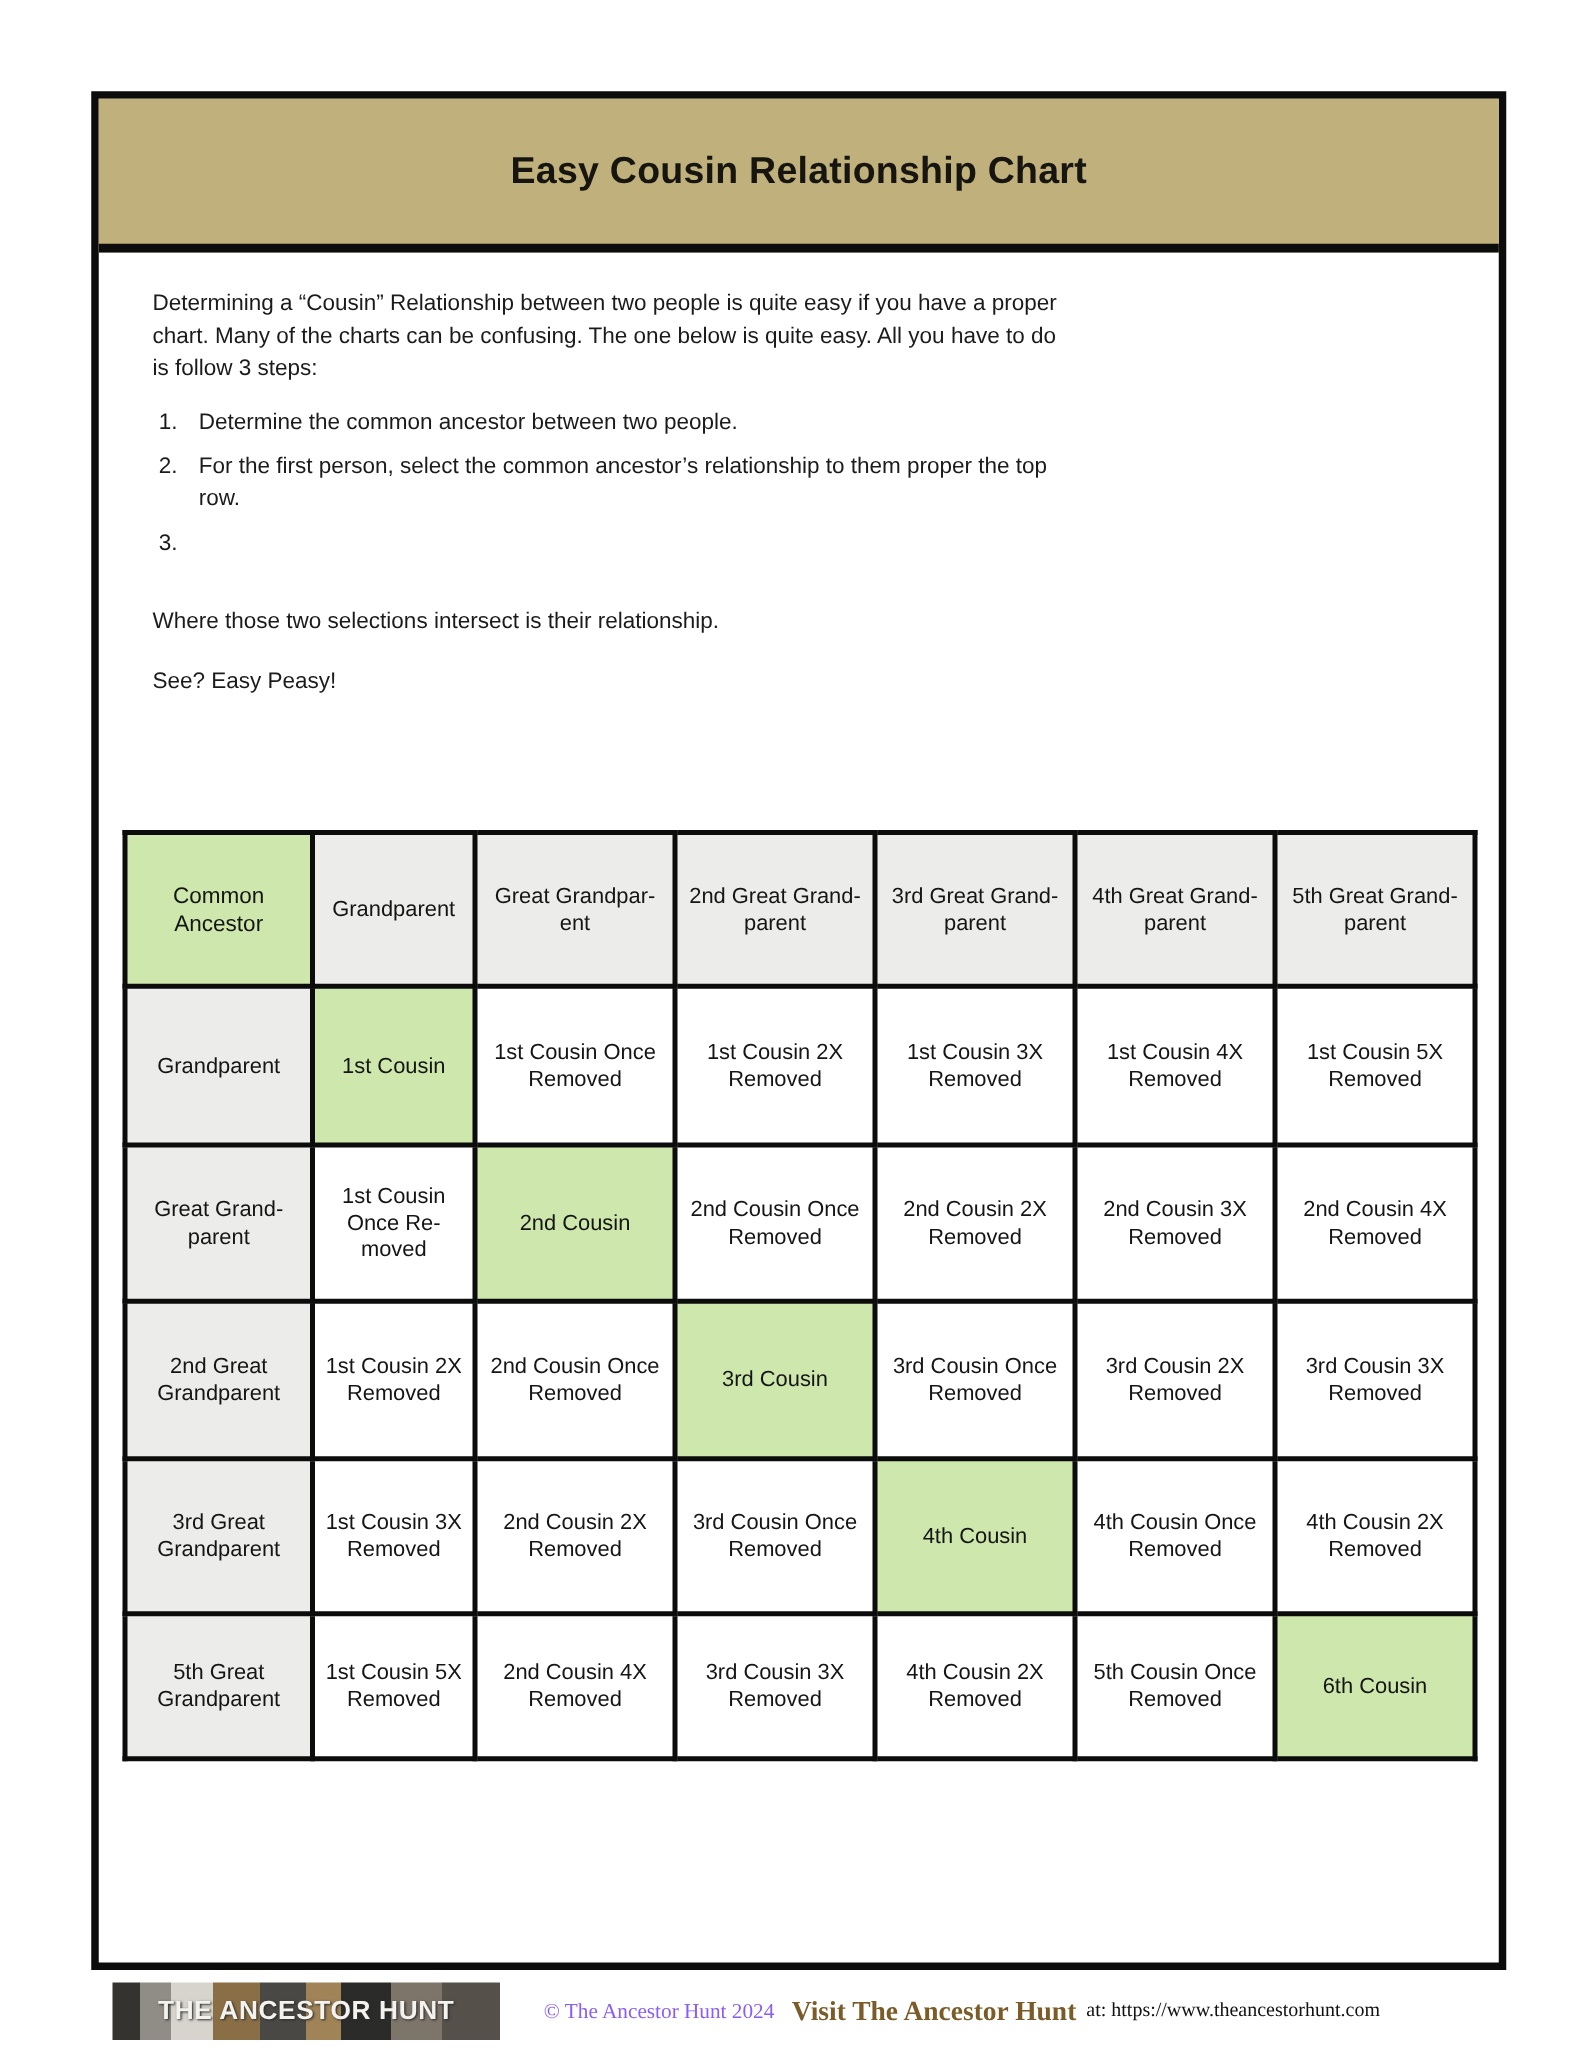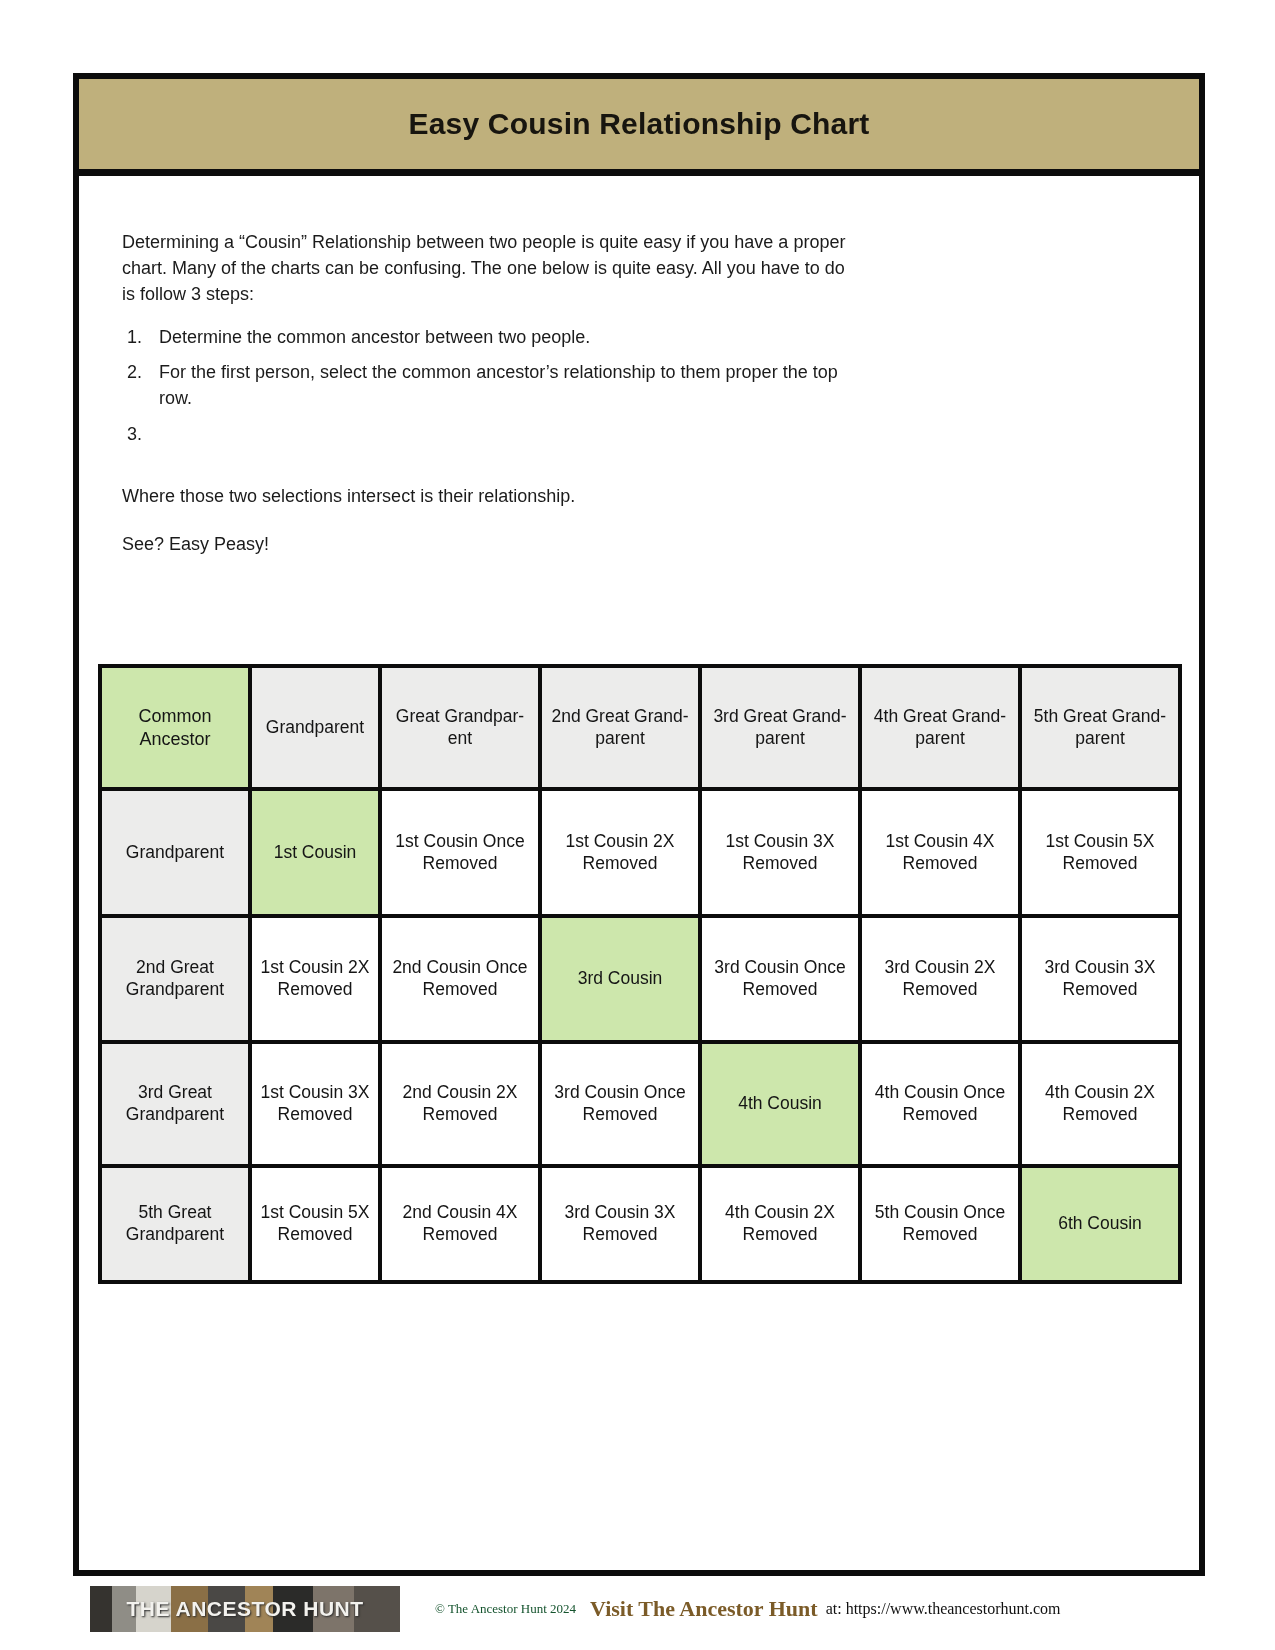--- a/index.html
+++ b/index.html
@@ -21,21 +21,21 @@
     overflow: hidden;
   }
   .frame {
     position: absolute;
     left: 73px; top: 73px;
     width: 1132px; height: 1503px;
     border: 6px solid var(--ink);
     background: #ffffff;
   }
   .banner {
-    height: 97px;
+    height: 123px;
     background: var(--banner);
     border-bottom: 7px solid var(--ink);
     display: flex;
     align-items: center;
     justify-content: center;
   }
   .banner h1 {
     font-size: 30px;
     font-weight: bold;
     color: #17150f;
@@ -107,21 +107,21 @@
   }
   .footer-text {
     position: absolute;
     left: 435px; top: 1586px;
     height: 46px;
     display: flex;
     align-items: center;
     font-family: "Liberation Serif", serif;
     white-space: nowrap;
   }
-  .copyright { font-size: 13px; color: #14532d; }
+  .copyright { font-size: 17px; color: #8b5cf6; }
   .visit { font-size: 22px; font-weight: bold; color: var(--brown); margin-left: 14px; }
   .at-url { font-size: 16px; color: #111111; margin-left: 8px; }
 </style>
 </head>
 <body>
 
 <div class="page">
   <div class="frame">
 
     <div class="banner">
@@ -183,20 +183,36 @@
 Removed</td>
             <td class="">1st Cousin 2X
 Removed</td>
             <td class="">1st Cousin 3X
 Removed</td>
             <td class="">1st Cousin 4X
 Removed</td>
             <td class="">1st Cousin 5X
 Removed</td>
           </tr>
+          <tr class="r2">
+            <td class="hdr">Great Grand-
+parent</td>
+            <td class="">1st Cousin
+Once Re-
+moved</td>
+            <td class="green">2nd Cousin</td>
+            <td class="">2nd Cousin Once
+Removed</td>
+            <td class="">2nd Cousin 2X
+Removed</td>
+            <td class="">2nd Cousin 3X
+Removed</td>
+            <td class="">2nd Cousin 4X
+Removed</td>
+          </tr>
           <tr class="r3">
             <td class="hdr">2nd Great
 Grandparent</td>
             <td class="">1st Cousin 2X
 Removed</td>
             <td class="">2nd Cousin Once
 Removed</td>
             <td class="green">3rd Cousin</td>
             <td class="">3rd Cousin Once
 Removed</td>

